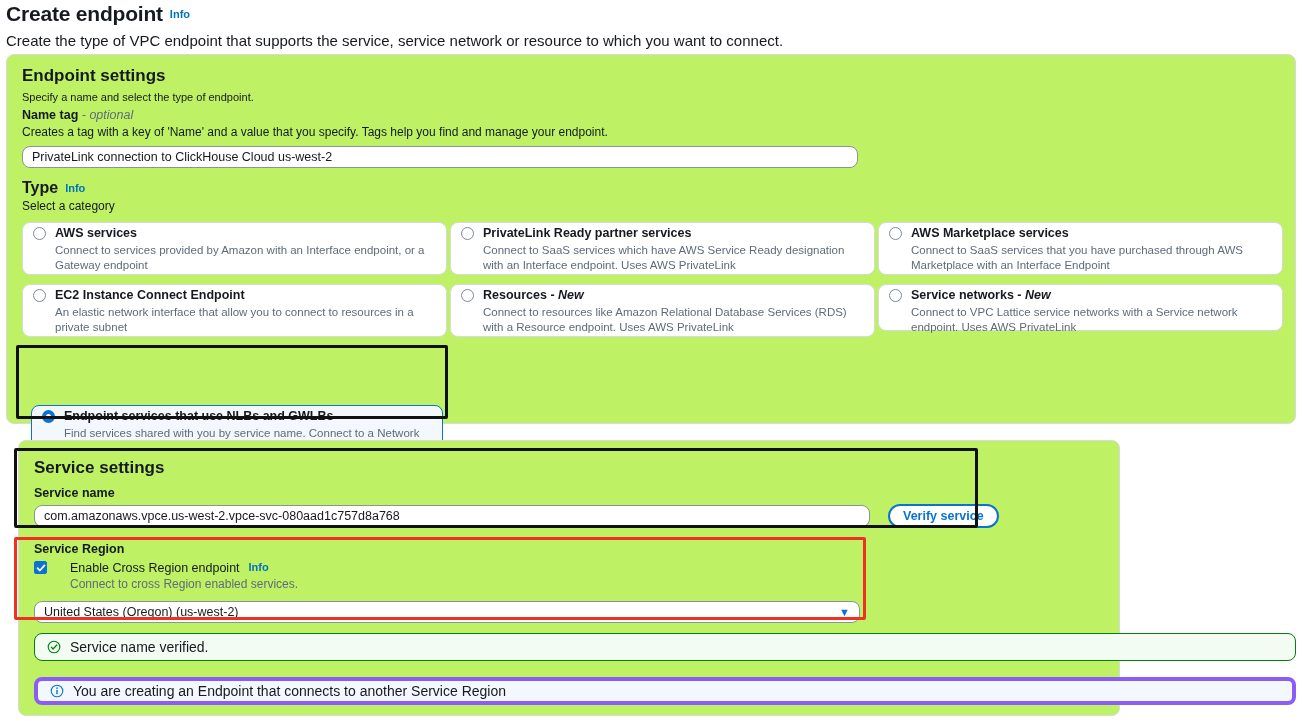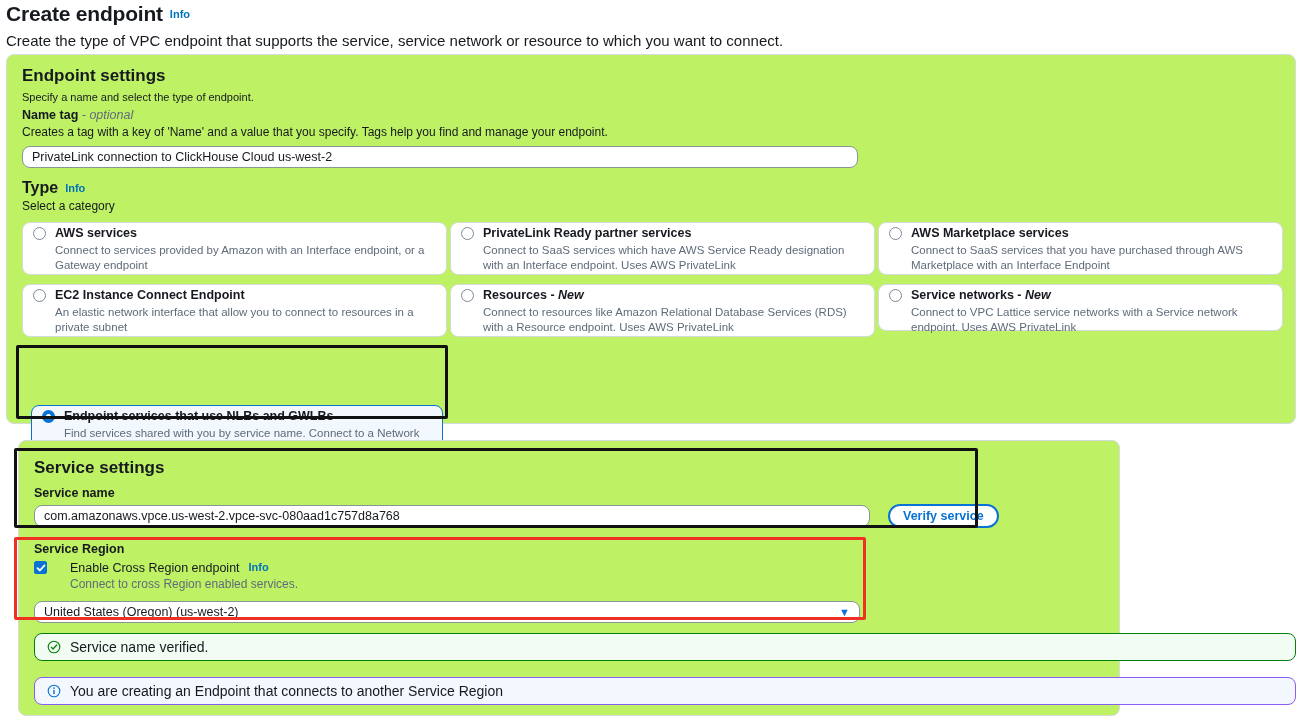--- a/index.html
+++ b/index.html
@@ -126,21 +126,21 @@
   }
   .caret { color: #0972d3; font-size: 11px; line-height: 1; }
 
   
   .alert {
     position: absolute; border-radius: 8px; height: 28px;
     display: flex; align-items: center; padding: 0 12px;
     font-size: 14px; color: #16191f;
   }
   .alert.success { background: #f2fcf3; border: 1px solid #037f0c; }
-  .alert.info    { background: #f2f8fd; border: 1px solid #8b5cf6; }
+  .alert.info    { background: #f2f8fd; border: 4px solid #8b5cf6; }
   .alert .ico { margin-right: 9px; display: flex; align-items: center; }
 </style>
 </head>
 <body>
 
 <div class="page">
 
   <div class="page-head">
     <span class="page-title">Create endpoint</span><a class="info-link">Info</a>
     <div class="page-sub">Create the type of VPC endpoint that supports the service, service network or resource to which you want to connect.</div>

